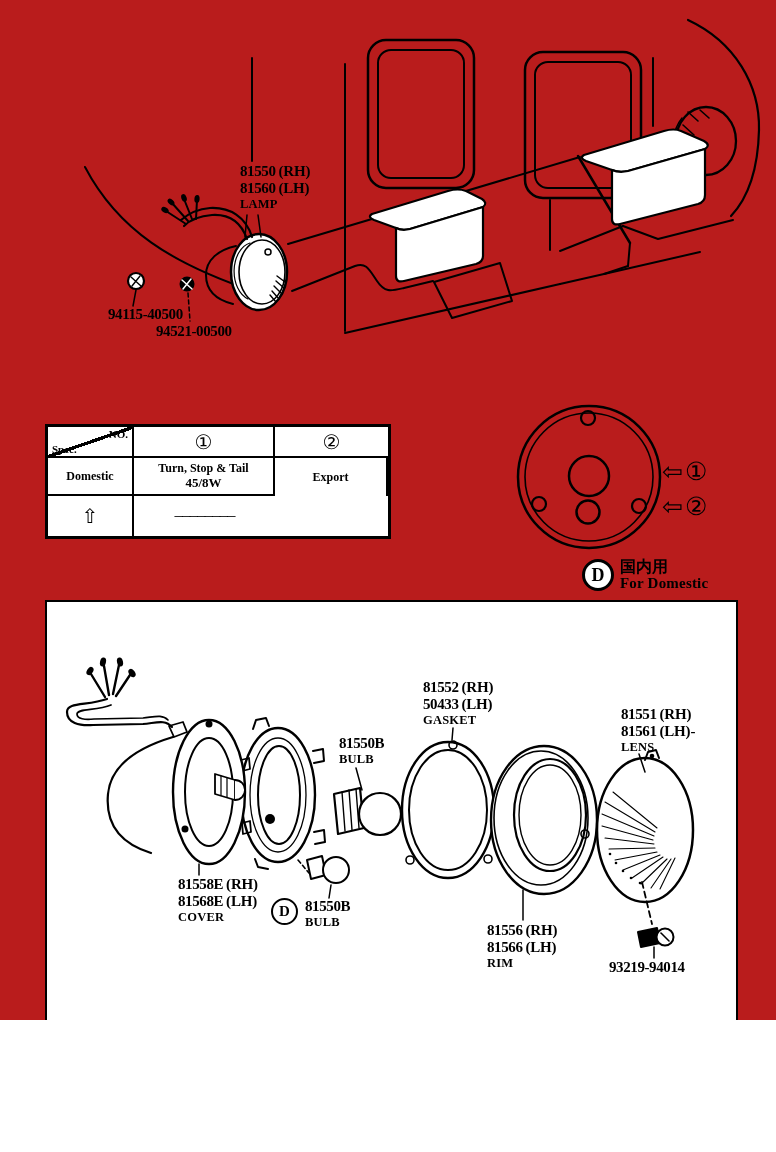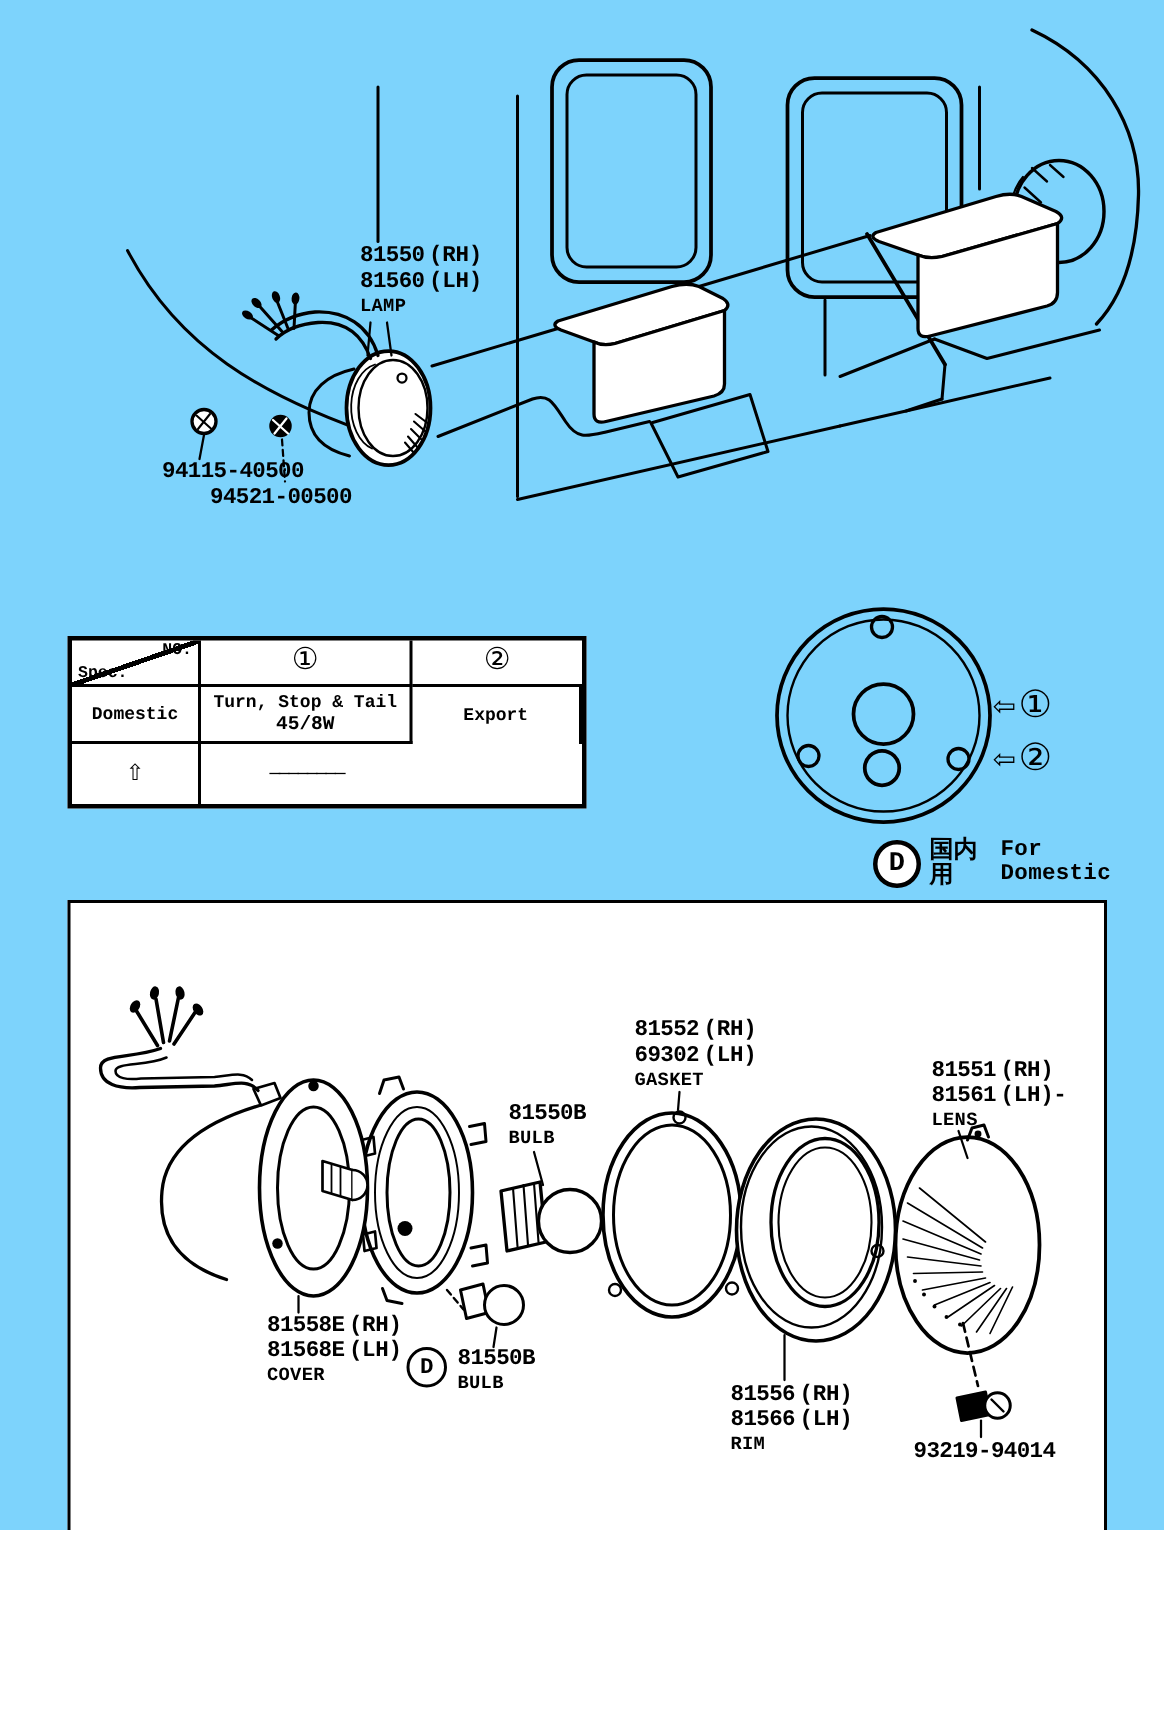--- a/index.html
+++ b/index.html
@@ -1,17 +1,17 @@
 <!DOCTYPE html>
 <html><head>
 <meta charset="utf-8">
 <style>
   html,body{margin:0;padding:0;background:#fff}
-  .page{position:relative;width:776px;height:1020px;background:#7dd3fc;overflow:hidden;
-        font-family:Liberation Mono, monospace;color:#000}
+  .page{position:relative;width:776px;height:1020px;background:#b91c1c;overflow:hidden;
+        font-family:Liberation Serif, serif;color:#000}
   .abs{position:absolute}
   svg{display:block}
   
   .lbl{font-weight:bold;line-height:1.12;white-space:nowrap}
   .lline{display:flex;align-items:baseline}
   .pn{font-size:15px;letter-spacing:-0.4px}
   .ps{font-size:15px;margin-left:3px;letter-spacing:-0.2px}
   .cap{font-size:12.5px;letter-spacing:0.2px}
   .partnum{font-weight:bold;font-size:15px;letter-spacing:-0.4px;white-space:nowrap}
   
@@ -34,21 +34,21 @@
   
   .callout{display:flex;align-items:center;gap:2px}
   .arrow-glyph{font-size:25px;line-height:1;font-weight:normal}
   .circled{font-size:25px;line-height:1;font-weight:normal}
   
   .d-badge{border:3px solid #000;border-radius:50%;display:flex;align-items:center;
            justify-content:center;font-weight:bold;background:#fff;box-sizing:border-box}
   .d-badge.big{width:32px;height:32px;font-size:18px}
   .d-badge.small{width:27px;height:27px;border-width:2.5px;font-size:15px}
   .domestic-note{display:flex;align-items:center;gap:6px}
-  .note-col{display:flex;flex-direction:row;line-height:1.05}
+  .note-col{display:flex;flex-direction:column;line-height:1.05}
   .note-jp{font-size:16px;font-weight:bold}
   .note-en{font-size:15px;font-weight:bold;letter-spacing:0.2px}
   .bulb-small-label{display:flex;align-items:flex-start;gap:7px}
   
   .box{position:absolute;left:45px;top:600px;width:689px;height:427px;border:2.5px solid #000;
        background:#fff;box-sizing:content-box}
   .footer-code{position:absolute;left:656px;top:1029px;font-size:11px;font-weight:bold;
                letter-spacing:0.5px;white-space:nowrap}
 </style>
 </head>
@@ -140,21 +140,21 @@
         <span class="pn">81550</span>
         <span class="ps">(RH)</span>
       </div>
     <div class="lline">
         <span class="pn">81560</span>
         <span class="ps">(LH)</span>
       </div>
     <div class="cap">LAMP</div>
   </div>
   <div class="abs partnum" style="left:108px;top:306px">94115-40500</div>
-  <div class="abs partnum" style="left:140px;top:323px">94521-00500</div>
+  <div class="abs partnum" style="left:156px;top:323px">94521-00500</div>
 
   <div class="spec-table">
     <div class="cell corner">
       <span class="corner-no">NO.</span>
       <span class="corner-spec">Spec.</span>
     </div>
     <div class="cell">
       <span class="hdr-num">①</span>
     </div>
     <div class="cell last-col">
@@ -289,21 +289,21 @@
         </g>
       </g>
     </svg>
 
     <div class="abs lbl" style="left:376px;top:77px">
       <div class="lline">
           <span class="pn">81552</span>
           <span class="ps">(RH)</span>
         </div>
       <div class="lline">
-          <span class="pn">69302</span>
+          <span class="pn">50433</span>
           <span class="ps">(LH)</span>
         </div>
       <div class="cap">GASKET</div>
     </div>
 
     <div class="abs lbl" style="left:292px;top:133px">
       <div class="lline">
           <span class="pn">81550B</span>
         </div>
       <div class="cap">BULB</div>

